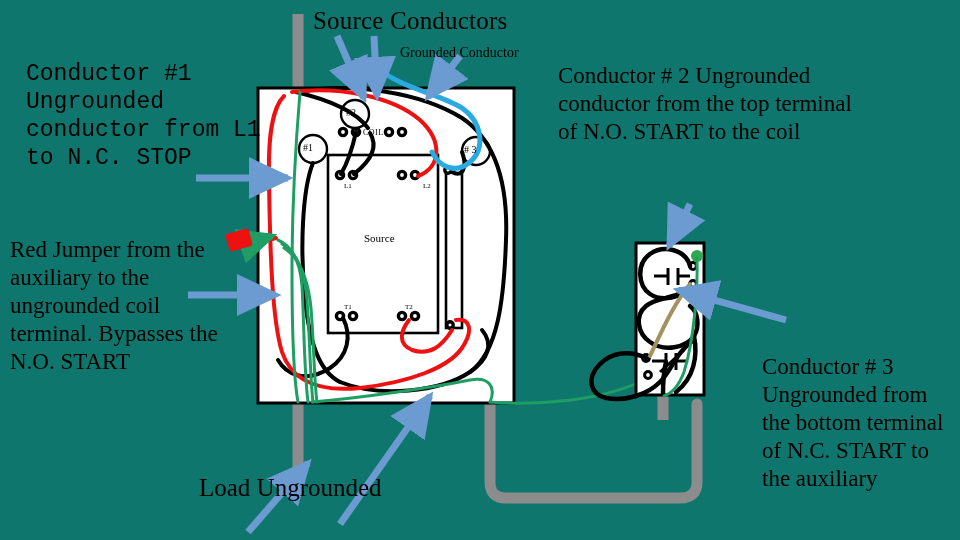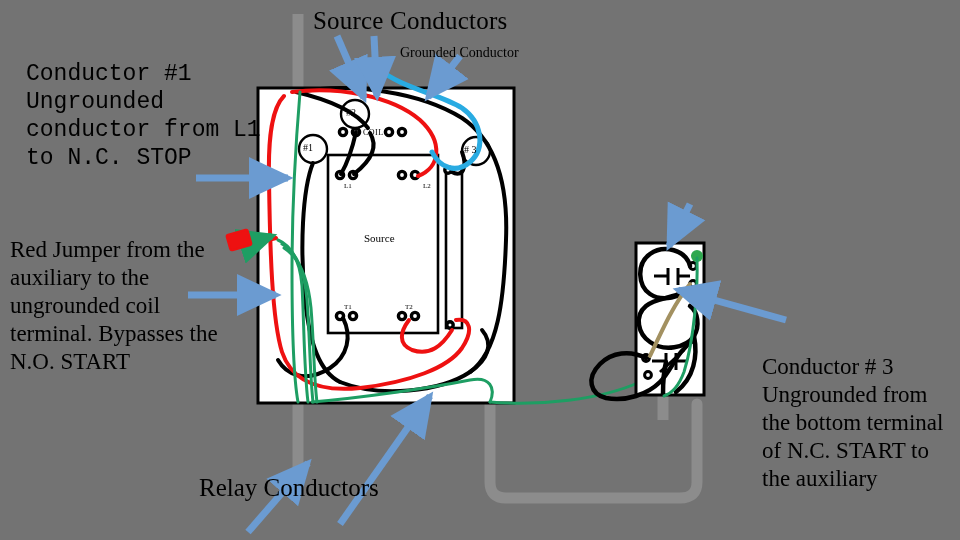--- a/index.html
+++ b/index.html
@@ -4,21 +4,21 @@
 <style>
   html, body {
     margin: 0;
     padding: 0;
     background: #ffffff;
   }
   #stage {
     position: relative;
     width: 960px;
     height: 540px;
-    background: #737373;
+    background: #0f766e;
     overflow: hidden;
     font-family: "Liberation Serif", "DejaVu Serif", serif;
     color: #000000;
   }
   #diagram-svg {
     position: absolute;
     left: 0;
     top: 0;
     width: 960px;
     height: 540px;
@@ -234,24 +234,25 @@
   </svg>
 
   <div class="txt" id="title-source">Source Conductors</div>
 
   <div class="txt" id="label-grounded">Grounded Conductor</div>
 
   <div class="txt" id="note-conductor-1">Conductor #1 Ungrounded conductor from L1 to N.C. STOP</div>
 
   <div class="txt" id="note-red-jumper">Red Jumper from the auxiliary to the ungrounded coil terminal. Bypasses the N.O. START</div>
 
+  <div class="txt" id="note-conductor-2">Conductor # 2 Ungrounded conductor from the top terminal of N.O. START to the coil</div>
 
   <div class="txt" id="note-conductor-3">Conductor # 3 Ungrounded from the bottom terminal of N.C. START to the auxiliary</div>
 
-  <div class="txt" id="title-load">Relay Conductors</div>
+  <div class="txt" id="title-load">Load Ungrounded</div>
 
   <div class="relay-word" id="relay-caption">Source</div>
   <div class="relay-word" id="term-coil">COIL</div>
   <div class="relay-word" id="term-l1">L1</div>
   <div class="relay-word" id="term-l2">L2</div>
   <div class="relay-word" id="term-t1">T1</div>
   <div class="relay-word" id="term-t2">T2</div>
 
   <div class="mark-num" id="mark-1">#1</div>
   <div class="mark-num" id="mark-2">#2</div>

